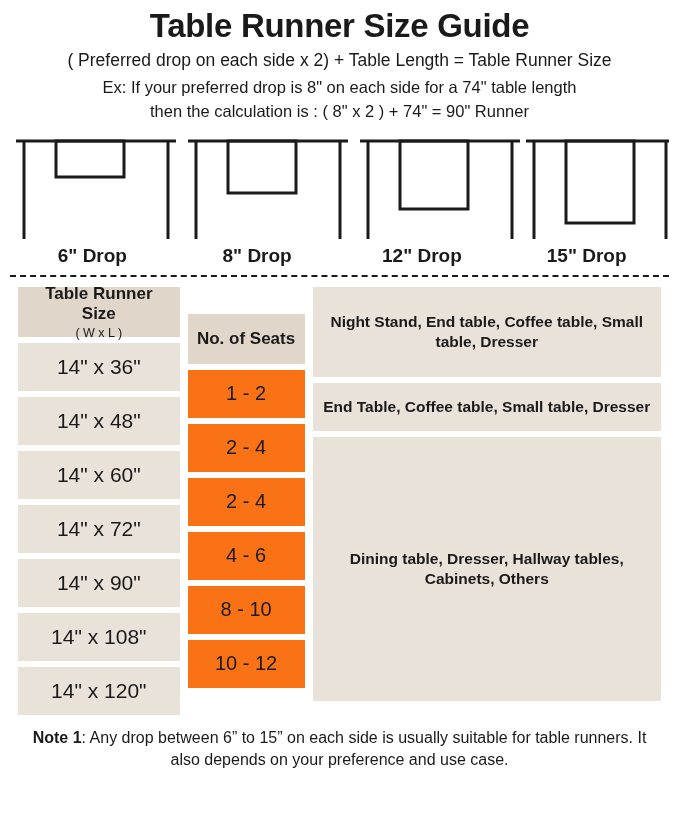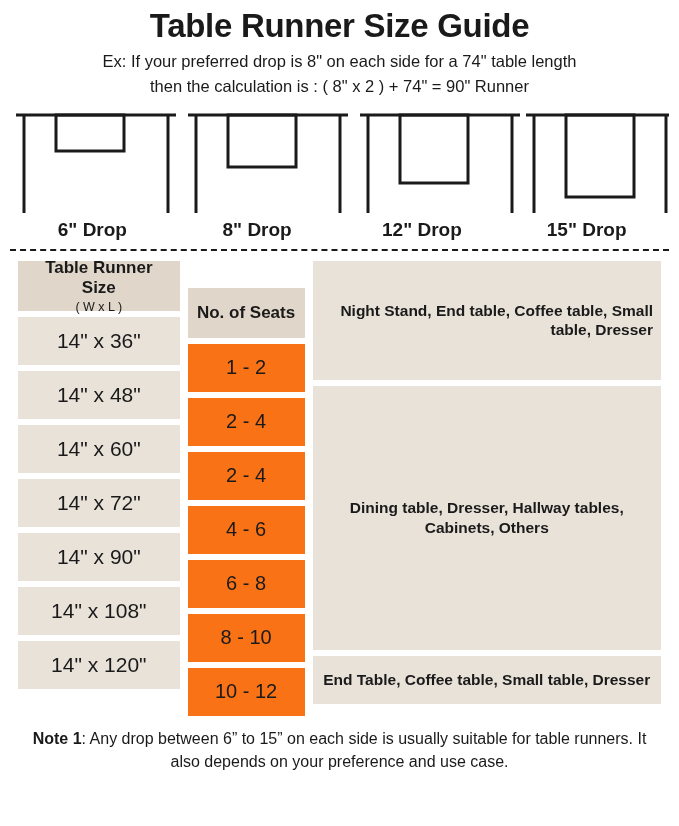--- a/index.html
+++ b/index.html
@@ -115,41 +115,42 @@
     height: 48px;
     font-size: 20px;
     background: #f97316;
   }
   .types-cell {
     background: #e9e2d9;
     font-size: 15.5px;
     font-weight: bold;
     line-height: 1.25;
   }
-  .types-1 { height: 119px; text-align: right; }
+  .types-1 { height: 90px; }
   .types-2 { height: 48px; }
   .types-3 { height: 264px; }
 
   
   .notes {
     margin-top: 12px;
     padding: 0 6px;
     text-align: center;
     font-size: 16px;
     line-height: 1.42;
   }
   .notes p { margin: 0 0 2px 0; }
   .notes b { font-weight: bold; }
 </style>
 </head>
 <body>
 
 <div class="page">
 
   <div class="title">Table Runner Size Guide</div>
+  <div class="formula">( Preferred drop on each side x 2) + Table Length = Table Runner Size</div>
   <div class="example">Ex: If your preferred drop is 8" on each side for a 74" table length</div>
   <div class="example">then the calculation is : ( 8" x 2 ) + 74" = 90" Runner</div>
 
   <div class="diagram-wrap">
     <svg class="diagram" width="659" height="108" viewBox="0 0 659 108">
       <g fill="none" stroke="#1a1a1a" stroke-width="3">
 
         <line x1="6" y1="6" x2="166" y2="6"></line>
         <line x1="14" y1="6" x2="14" y2="104"></line>
         <line x1="158" y1="6" x2="158" y2="104"></line>
@@ -196,29 +197,28 @@
       <div class="cell row-size">14" x 108"</div>
       <div class="cell row-size">14" x 120"</div>
     </div>
 
     <div class="col col-seats">
       <div class="cell head">No. of Seats</div>
       <div class="cell row-seats">1 - 2</div>
       <div class="cell row-seats">2 - 4</div>
       <div class="cell row-seats">2 - 4</div>
       <div class="cell row-seats">4 - 6</div>
-      <div class="cell row-seats">6 - 8</div>
       <div class="cell row-seats">8 - 10</div>
       <div class="cell row-seats">10 - 12</div>
     </div>
 
     <div class="col col-types">
       <div class="cell types-cell types-1">Night Stand, End table, Coffee table, Small table, Dresser</div>
+      <div class="cell types-cell types-2">End Table, Coffee table, Small table, Dresser</div>
       <div class="cell types-cell types-3">Dining table, Dresser, Hallway tables, Cabinets, Others</div>
-      <div class="cell types-cell types-2">End Table, Coffee table, Small table, Dresser</div>
     </div>
 
   </div>
 
   <div class="notes">
     <p><b>Note 1</b><span>: Any drop between 6” to 15” on each side is usually suitable for table runners. It also depends on your preference and use case.</span></p>
 
   </div>
 
 </div>

